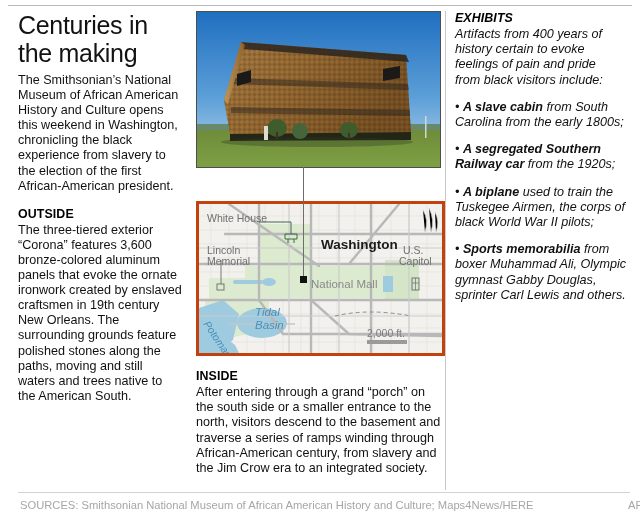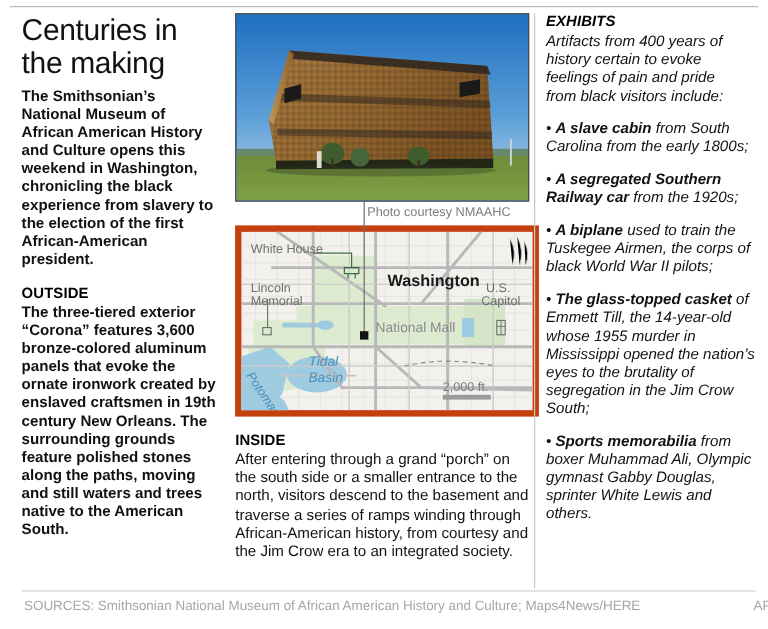--- a/index.html
+++ b/index.html
@@ -45,21 +45,20 @@
     font-weight: normal;
     letter-spacing: -0.3px;
     margin: 0 0 6px 0;
     color: #121212;
   }
   .body-text {
     font-size: 12.6px;
     line-height: 15.1px;
     color: #111;
     margin: 0;
-    font-weight: bold;
   }
   .subhead {
     font-size: 12.4px;
     line-height: 15px;
     font-weight: bold;
     margin: 13px 0 1px 0;
     color: #000;
     letter-spacing: 0.1px;
   }
 
@@ -91,23 +90,24 @@
     top: 3px;
     font-size: 10.6px;
     line-height: 13px;
     color: #7d7d7d;
   }
 
   .map-frame {
     position: relative;
     width: 243px;
     height: 149px;
-    border: 5px solid #c2410c;
+    border: 3px solid #c2410c;
     overflow: hidden;
-    background: #ef4444;
+    background: #7dd3fc;
+    margin-top: 33px;
   }
   .map-svg { display:block; width:100%; height:100%; }
 
   .inside-block {
     margin-top: 9px;
     width: 246px;
   }
   .inside-text {
     font-size: 12.6px;
     line-height: 15.2px;
@@ -264,23 +264,20 @@
         <ellipse cx="152" cy="118" rx="9" ry="8" fill="#3f5c2c"></ellipse>
         <rect x="79" y="120" width="2" height="7" fill="#3a3326"></rect>
         <rect x="151" y="121" width="2" height="6" fill="#3a3326"></rect>
 
         <rect x="67" y="114" width="4" height="14" fill="#dedad0"></rect>
 
         <rect x="228" y="104" width="1.5" height="22" fill="#cfd6da"></rect>
       </svg>
     </div>
 
-    <div class="caption-row">
-      <span class="caption-text">Photo courtesy NMAAHC</span>
-    </div>
 
     <div class="map-frame">
       <svg class="map-svg" viewBox="0 0 243 149" preserveAspectRatio="none">
         <rect x="0" y="0" width="243" height="149" fill="#f3f1ed"></rect>
 
         <g stroke="#e4e1db" stroke-width="0.7">
           <path d="M12 0 V149 M30 0 V149 M48 0 V149 M66 0 V149 M84 0 V149 M102 0 V149 M120 0 V149 M138 0 V149 M156 0 V149 M174 0 V149 M192 0 V149 M210 0 V149 M228 0 V149"></path>
           <path d="M0 12 H243 M0 26 H243 M0 40 H243 M0 54 H243 M0 68 H243 M0 82 H243 M0 96 H243 M0 110 H243 M0 124 H243 M0 138 H243"></path>
         </g>
 
@@ -349,35 +346,34 @@
         <text class="map-label" x="168" y="133" font-size="10.5" fill="#7d7d7d">2,000 ft.</text>
         <rect x="168" y="136" width="40" height="4" fill="#9a9a9a"></rect>
       </svg>
     </div>
 
     <div class="leader-v"></div>
     <div class="leader-dot"></div>
 
     <div class="inside-block">
       <div class="subhead" style="margin-top:13px">INSIDE</div>
-      <p class="inside-text">After entering through a grand “porch” on the south side or a smaller entrance to the north, visitors descend to the basement and traverse a series of ramps winding through African-American history, from courtesy and the Jim Crow era to an integrated society.</p>
+      <p class="inside-text">After entering through a grand “porch” on the south side or a smaller entrance to the north, visitors descend to the basement and traverse a series of ramps winding through African-American century, from slavery and the Jim Crow era to an integrated society.</p>
     </div>
   </div>
 
   <div class="v-divider"></div>
 
   <div class="col-right">
     <div class="subhead" style="margin-top:0">EXHIBITS</div>
     <p class="lead-para">Artifacts from 400 years of history certain to evoke feelings of pain and pride from black visitors include:</p>
     <div id="exhibit-list">
         <p class="bullet-item"><span>• </span><b>A slave cabin</b><span> from South Carolina from the early 1800s;</span></p>
         <p class="bullet-item"><span>• </span><b>A segregated Southern Railway car</b><span> from the 1920s;</span></p>
         <p class="bullet-item"><span>• </span><b>A biplane</b><span> used to train the Tuskegee Airmen, the corps of black World War II pilots;</span></p>
-        <p class="bullet-item"><span>• </span><b>The glass-topped casket</b><span> of Emmett Till, the 14-year-old whose 1955 murder in Mississippi opened the nation’s eyes to the brutality of segregation in the Jim Crow South;</span></p>
-        <p class="bullet-item"><span>• </span><b>Sports memorabilia</b><span> from boxer Muhammad Ali, Olympic gymnast Gabby Douglas, sprinter White Lewis and others.</span></p>
+        <p class="bullet-item"><span>• </span><b>Sports memorabilia</b><span> from boxer Muhammad Ali, Olympic gymnast Gabby Douglas, sprinter Carl Lewis and others.</span></p>
       </div>
   </div>
 
   <div class="footer-rule"></div>
   <div class="sources">SOURCES: Smithsonian National Museum of African American History and Culture; Maps4News/HERE</div>
   <div class="credit">AP</div>
 
 </div>
 
 </body></html>

